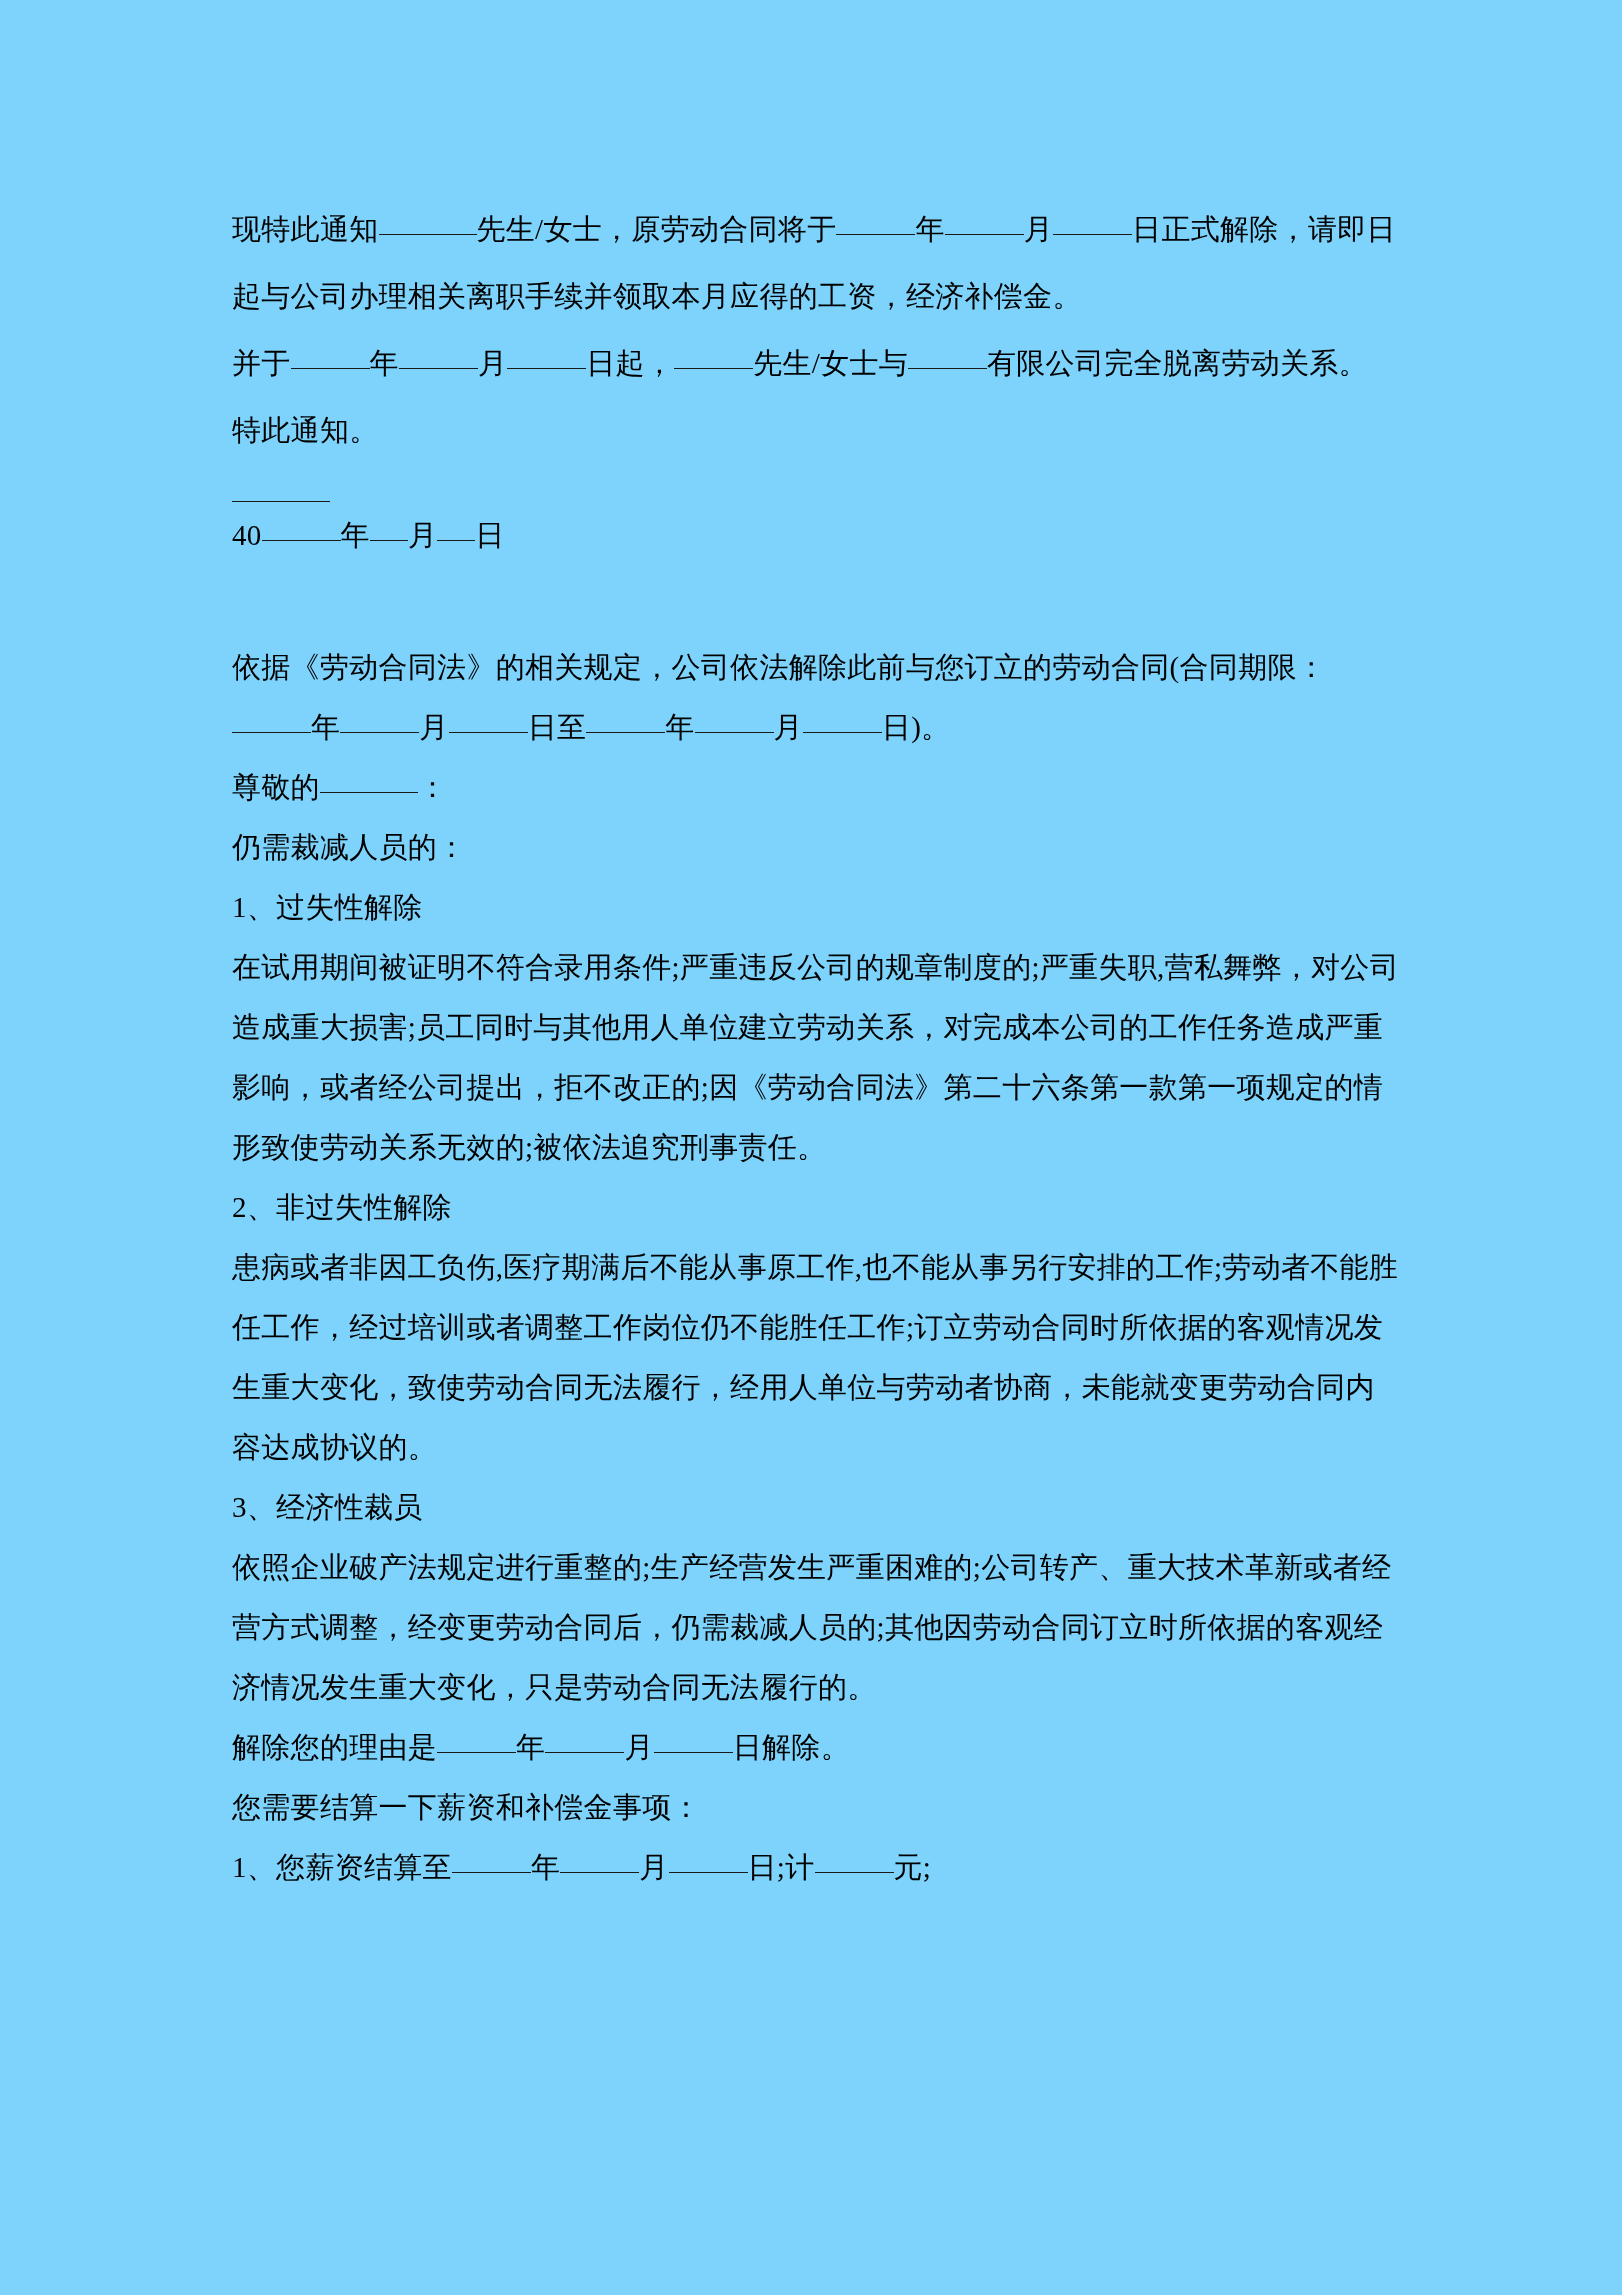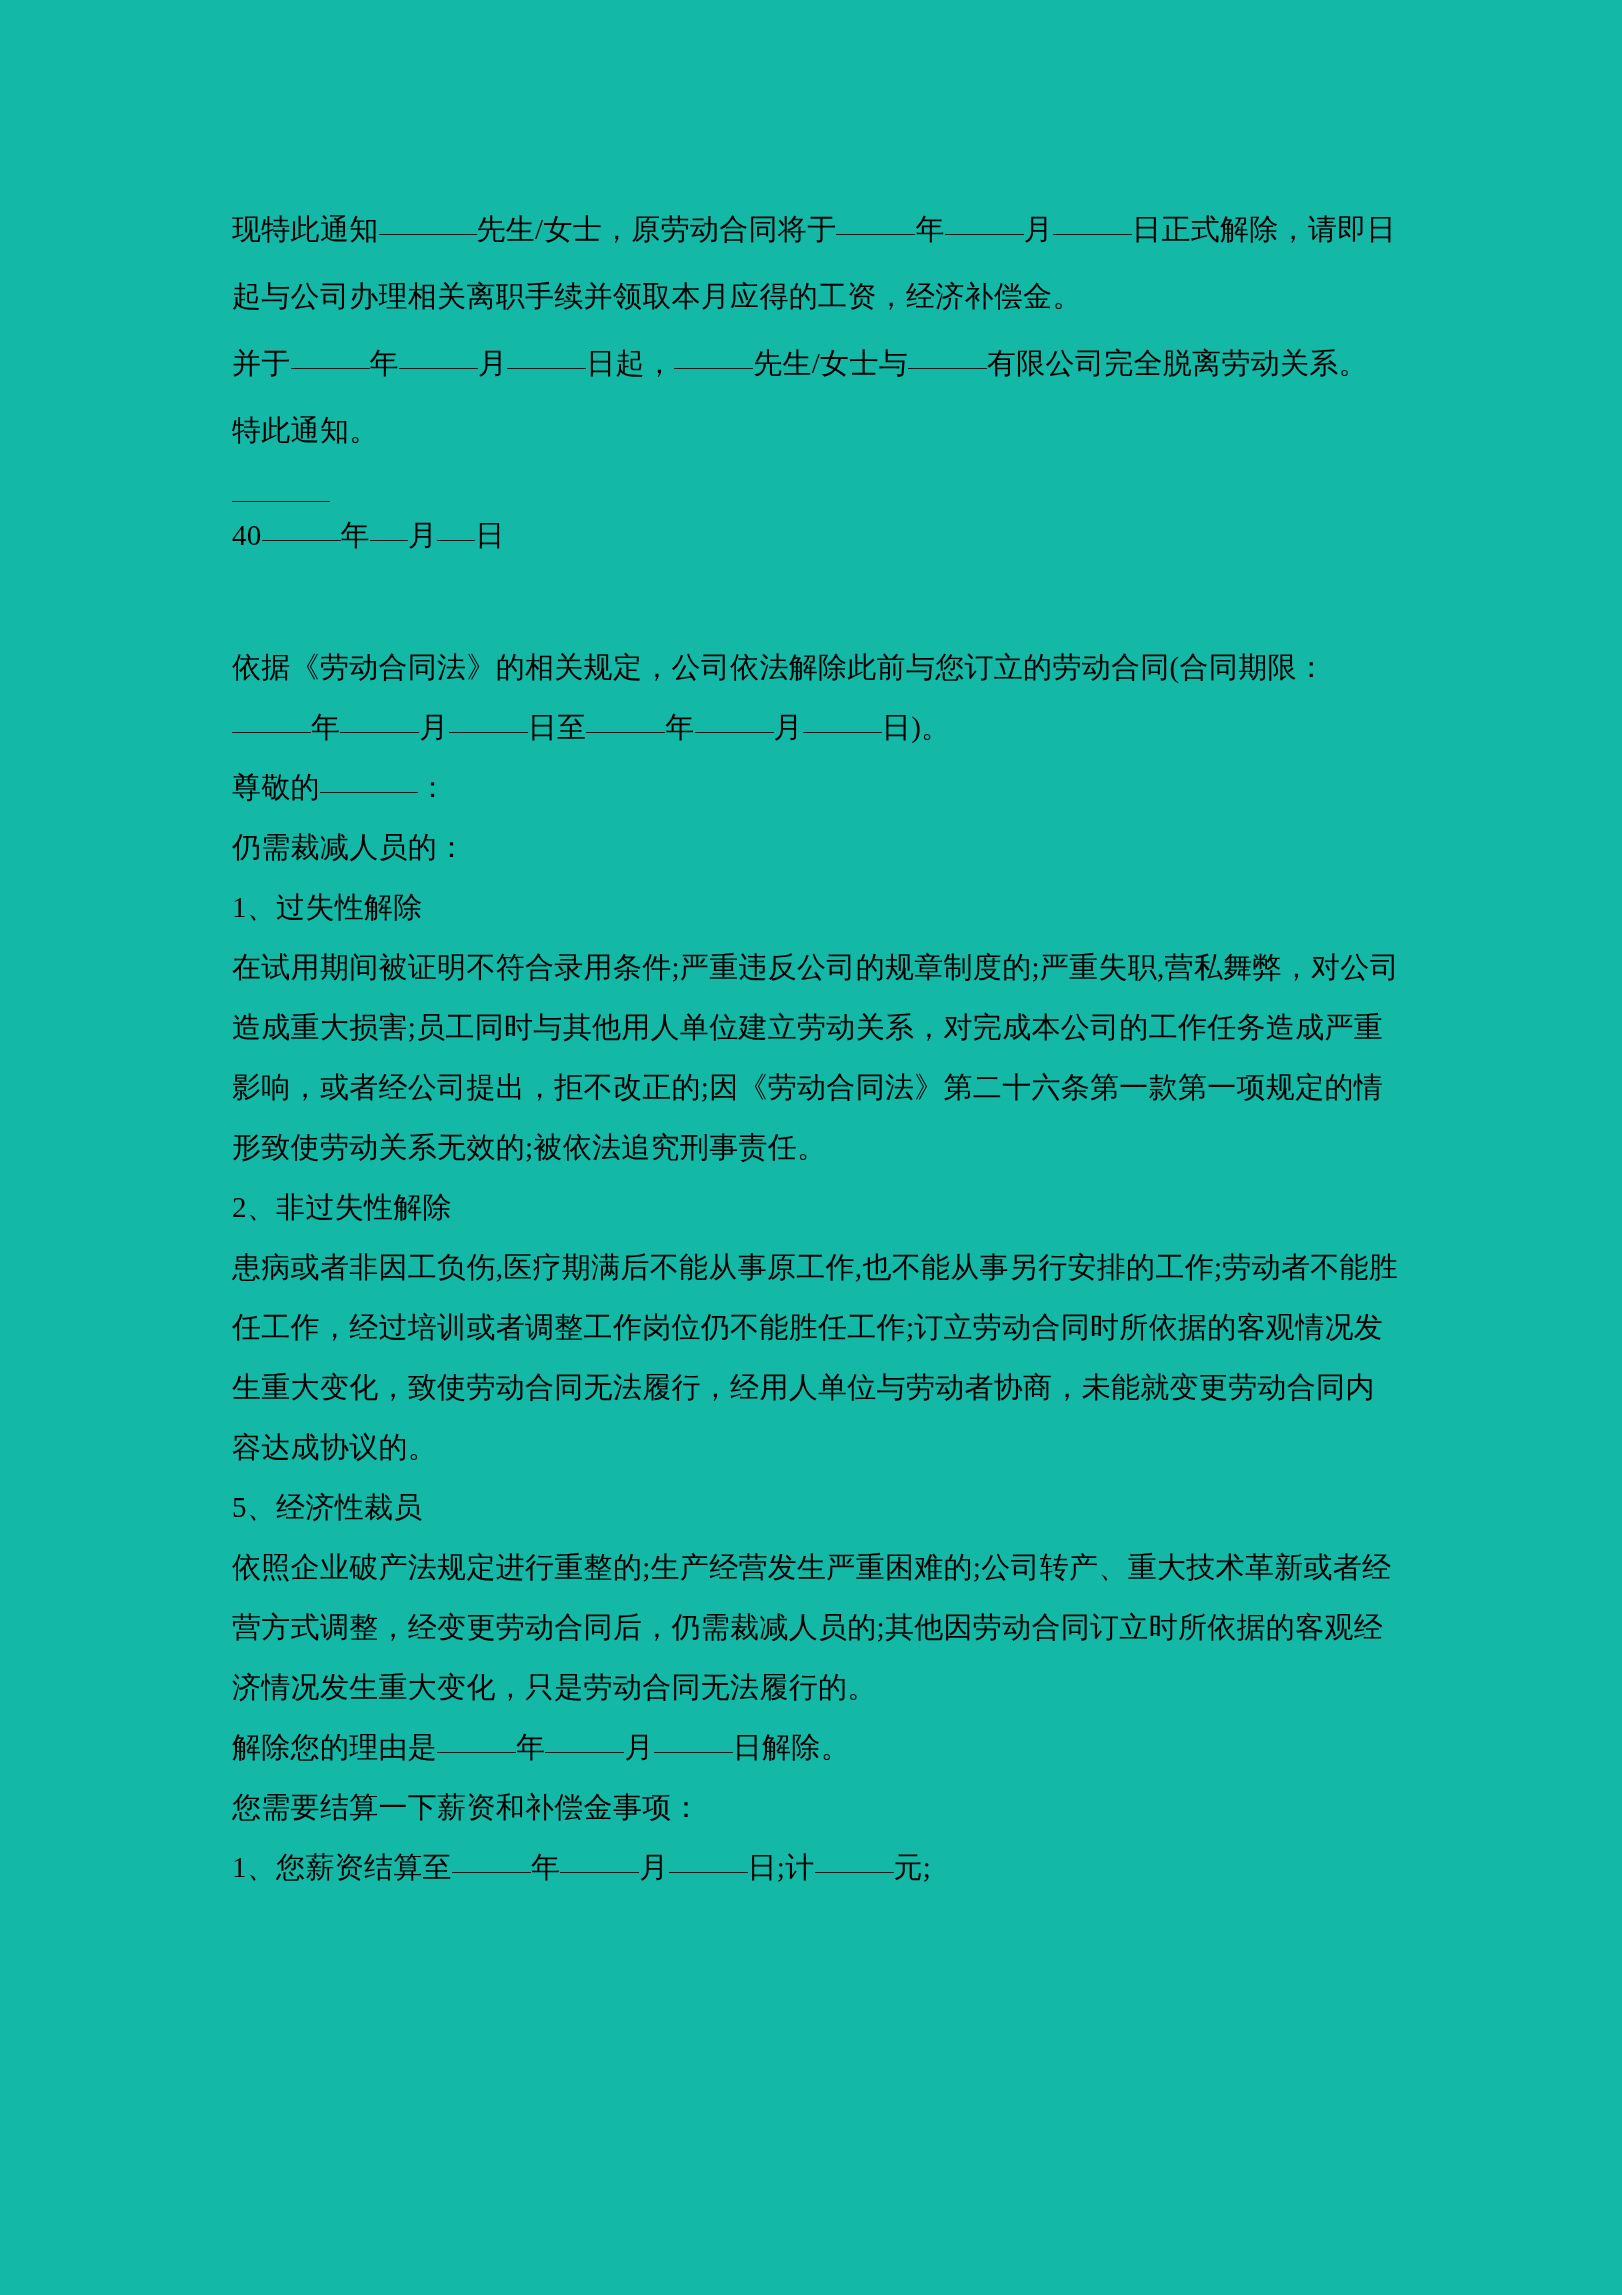--- a/index.html
+++ b/index.html
@@ -13,21 +13,21 @@
     font-family: "Liberation Serif", "DejaVu Serif", serif;
     color: #000000;
     -webkit-font-smoothing: antialiased;
   }
   .page {
     position: relative;
     width: 1623px;
     height: 2295px;
     box-sizing: border-box;
     padding: 196px 196px 0 232px;
-    background: #14b8a6;
+    background: #7dd3fc;
   }
   .doc-body {
     width: 1171px;
   }
   p.line {
     margin: 0;
     font-size: 29px;
     line-height: 67px;
     letter-spacing: 0.3px;
     white-space: pre-wrap;
@@ -88,21 +88,21 @@
     <p class="line tight salutation"><span>尊敬的</span><span class="blank b-l"></span><span>：</span></p>
 
     <p class="line tight">仍需裁减人员的：</p>
 
     <p class="line tight">1、过失性解除</p>
     <p class="line tight">在试用期间被证明不符合录用条件;严重违反公司的规章制度的;严重失职,营私舞弊，对公司造成重大损害;员工同时与其他用人单位建立劳动关系，对完成本公司的工作任务造成严重影响，或者经公司提出，拒不改正的;因《劳动合同法》第二十六条第一款第一项规定的情形致使劳动关系无效的;被依法追究刑事责任。</p>
 
     <p class="line tight">2、非过失性解除</p>
     <p class="line tight">患病或者非因工负伤,医疗期满后不能从事原工作,也不能从事另行安排的工作;劳动者不能胜任工作，经过培训或者调整工作岗位仍不能胜任工作;订立劳动合同时所依据的客观情况发生重大变化，致使劳动合同无法履行，经用人单位与劳动者协商，未能就变更劳动合同内容达成协议的。</p>
 
-    <p class="line tight">5、经济性裁员</p>
+    <p class="line tight">3、经济性裁员</p>
     <p class="line tight">依照企业破产法规定进行重整的;生产经营发生严重困难的;公司转产、重大技术革新或者经营方式调整，经变更劳动合同后，仍需裁减人员的;其他因劳动合同订立时所依据的客观经济情况发生重大变化，只是劳动合同无法履行的。</p>
 
     <p class="line tight"><span>解除您的理由是</span><span class="blank b-m"></span><span>年</span><span class="blank b-m"></span><span>月</span><span class="blank b-m"></span><span>日解除。</span></p>
 
     <p class="line tight">您需要结算一下薪资和补偿金事项：</p>
 
     <p class="line tight"><span>1、您薪资结算至</span><span class="blank b-m"></span><span>年</span><span class="blank b-m"></span><span>月</span><span class="blank b-m"></span><span>日;计</span><span class="blank b-m"></span><span>元;</span></p>
 
   </div>
 </div>

